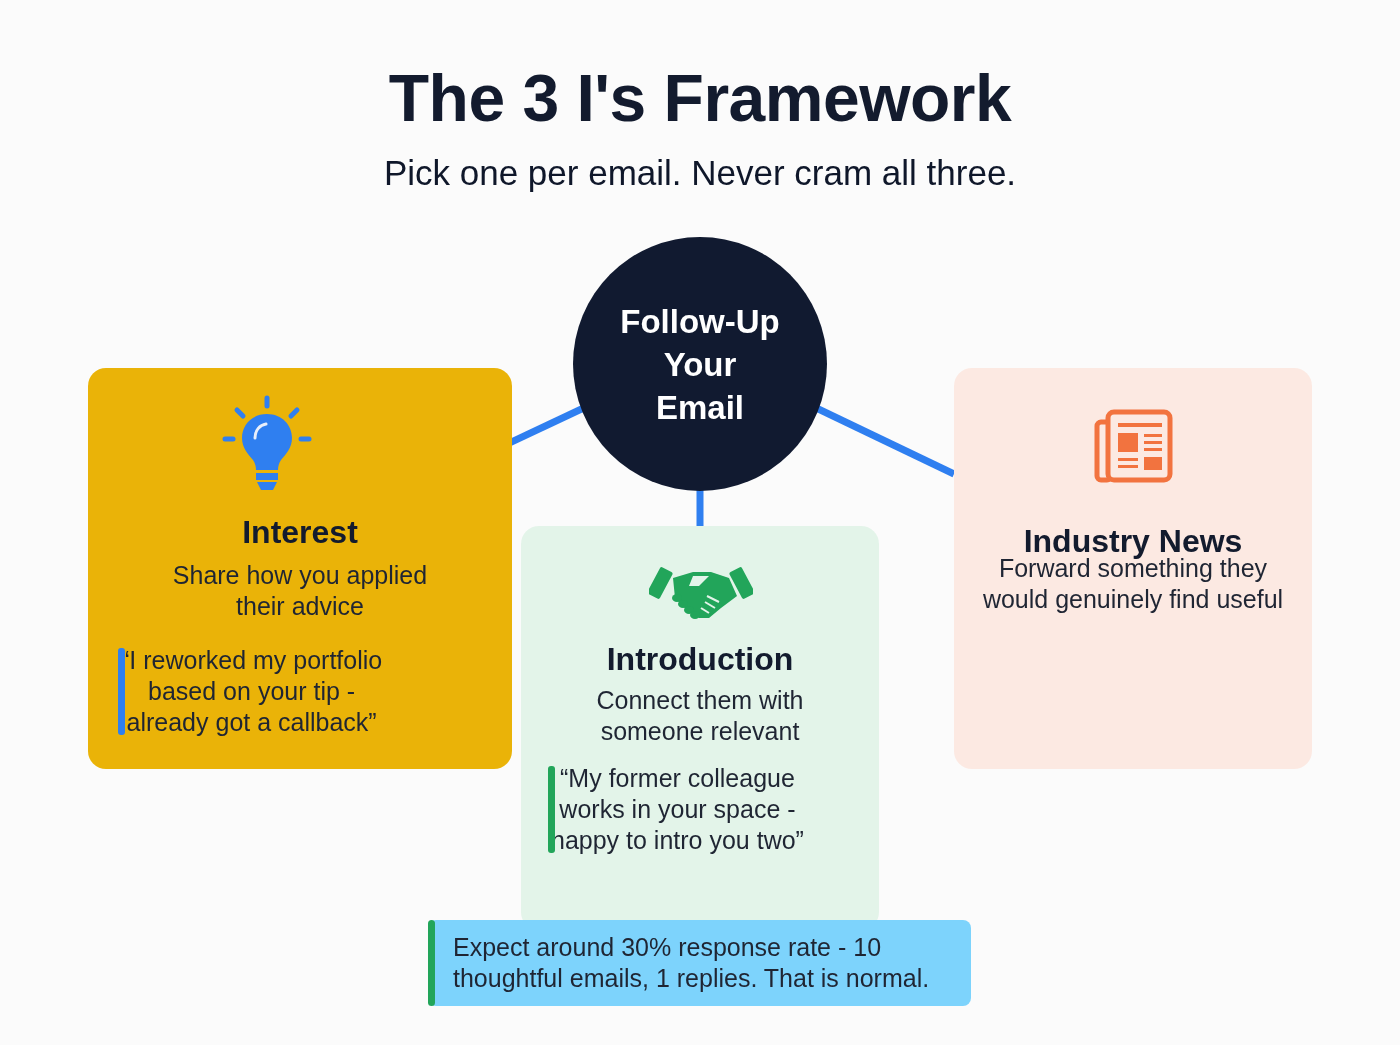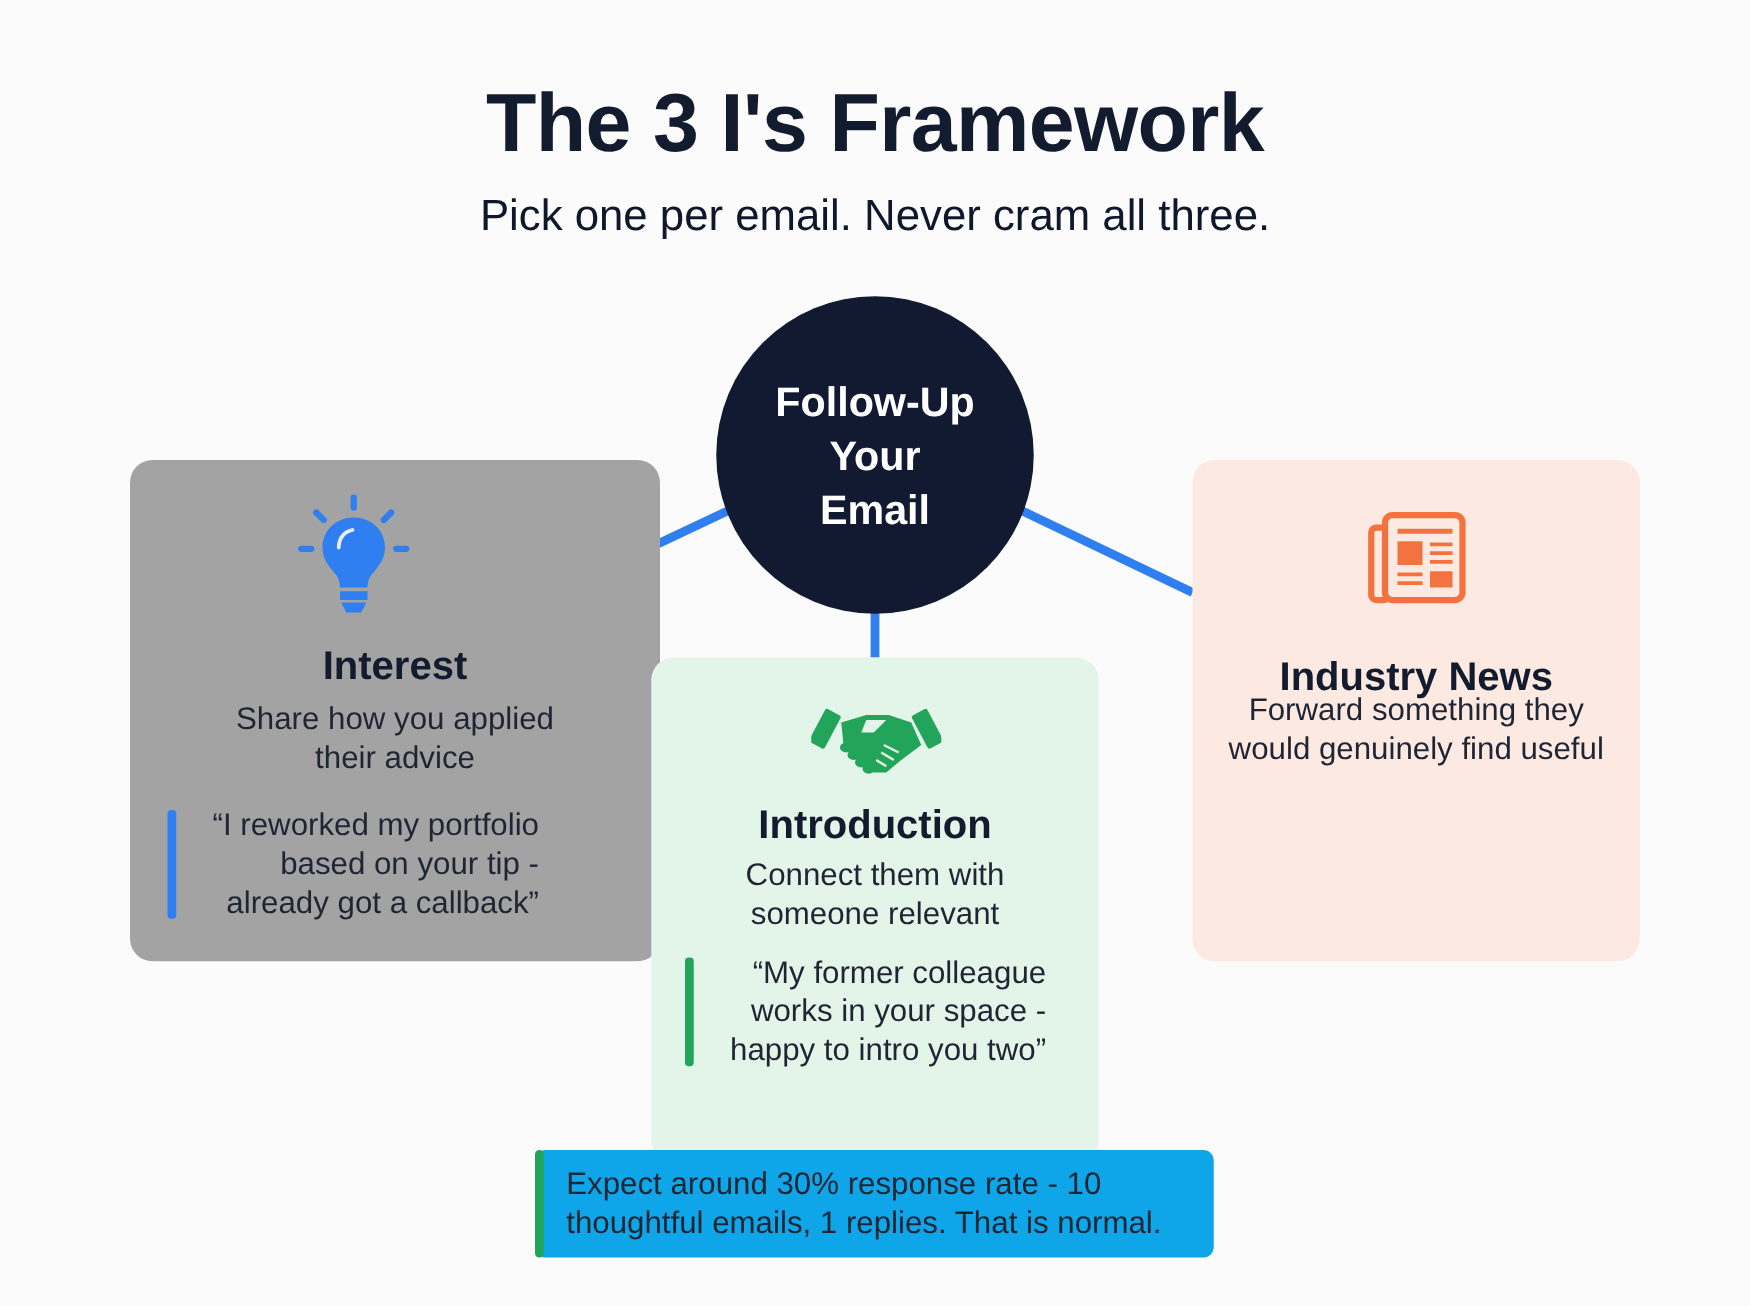--- a/index.html
+++ b/index.html
@@ -23,41 +23,41 @@
       position: absolute; left: 573px; top: 237px; width: 254px; height: 254px;
       border-radius: 50%; background: #111a30;
       display: flex; align-items: center; justify-content: center;
       color: #fff; font-weight: 700; font-size: 33px; line-height: 43px; text-align: center;
     }
     .hub span { display: block; }
     .card {
       position: absolute; border-radius: 18px;
       text-align: center;
     }
-    .card.blue { left: 104px; top: 368px; width: 424px; height: 401px; background: #a3a3a3; }
+    .card.blue { left: 88px; top: 368px; width: 424px; height: 401px; background: #eab308; }
     .card.green { left: 521px; top: 526px; width: 358px; height: 404px; background: #e3f4e9; }
     .card.orange { left: 954px; top: 368px; width: 358px; height: 401px; background: #fce9e2; }
     .card .icon { position: absolute; }
     .card h2 {
       position: absolute; left: 0; width: 100%; margin: 0;
       font-size: 32px; font-weight: 700; color: #131b2e; line-height: 40px;
     }
     .card .desc {
       position: absolute; left: 10px; right: 10px; font-size: 25px; line-height: 31px; color: #1f2533;
     }
     .card .quote {
-      position: absolute; text-align: right; font-size: 25px; line-height: 31px; color: #1f2533;
-      padding-left: 36px;
+      position: absolute; text-align: center; font-size: 25px; line-height: 31px; color: #1f2533;
+      padding-left: 3px;
     }
     .card .quote .bar {
       position: absolute; left: 0; top: 3px; bottom: 3px; width: 7px; border-radius: 3px;
     }
     .note {
       position: absolute; left: 428px; top: 920px; width: 543px; height: 86px;
-      background: #0ea5e9; border-radius: 8px;
+      background: #7dd3fc; border-radius: 8px;
     }
     .note .bar { position: absolute; left: 0; top: 0; bottom: 0; width: 7px; border-radius: 4px; background: #22a55a; }
     .note .text {
       position: absolute; left: 25px; top: 12px; font-size: 25px; line-height: 31px; color: #1f2533;
     }
   </style>
 </head>
 <body>
 
 <div class="title">The 3 I's Framework</div>

